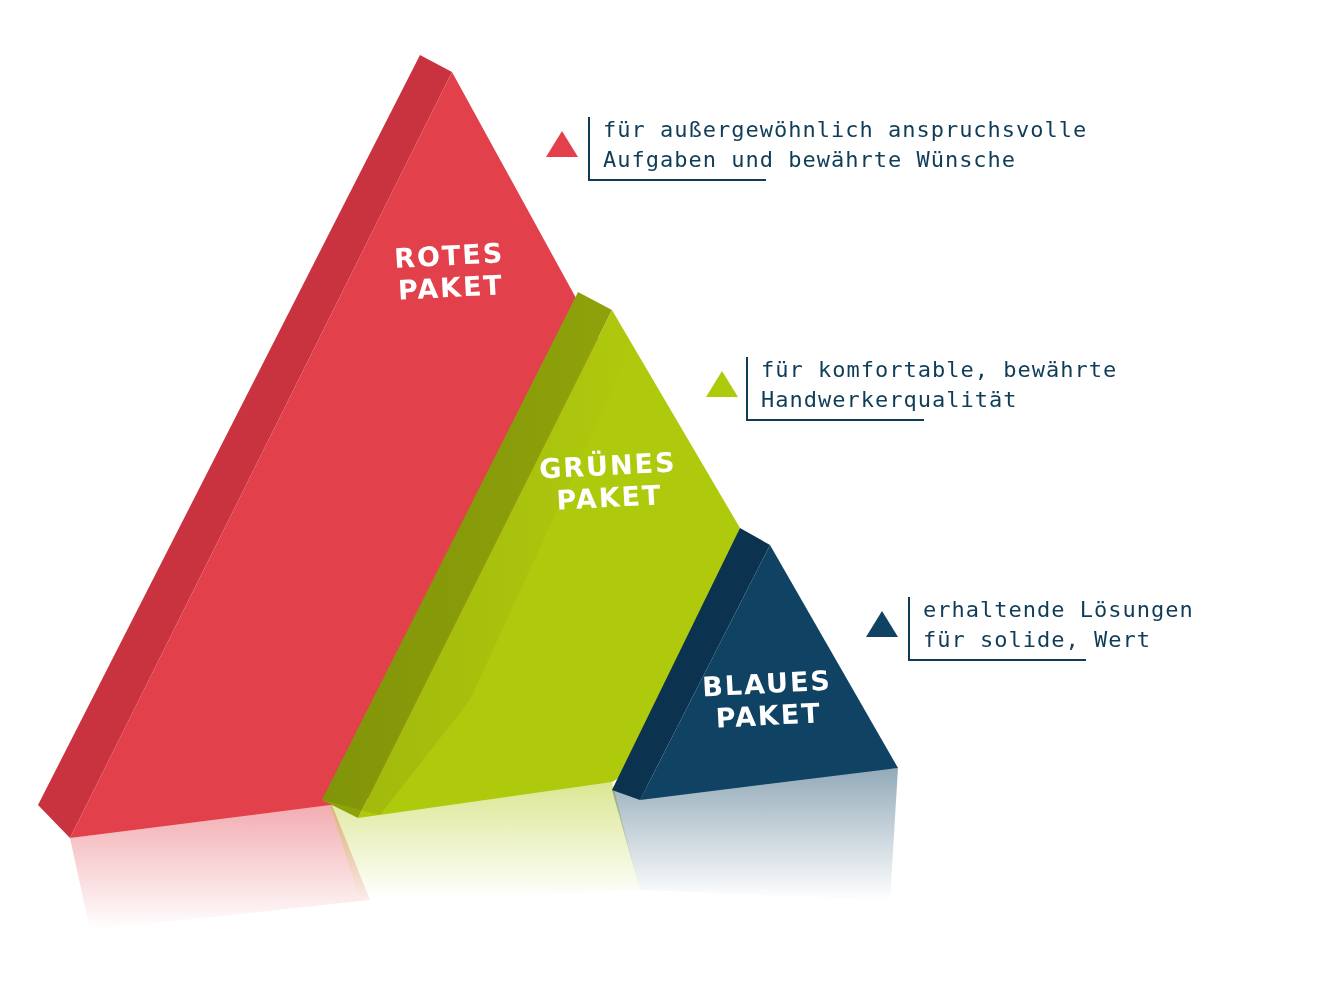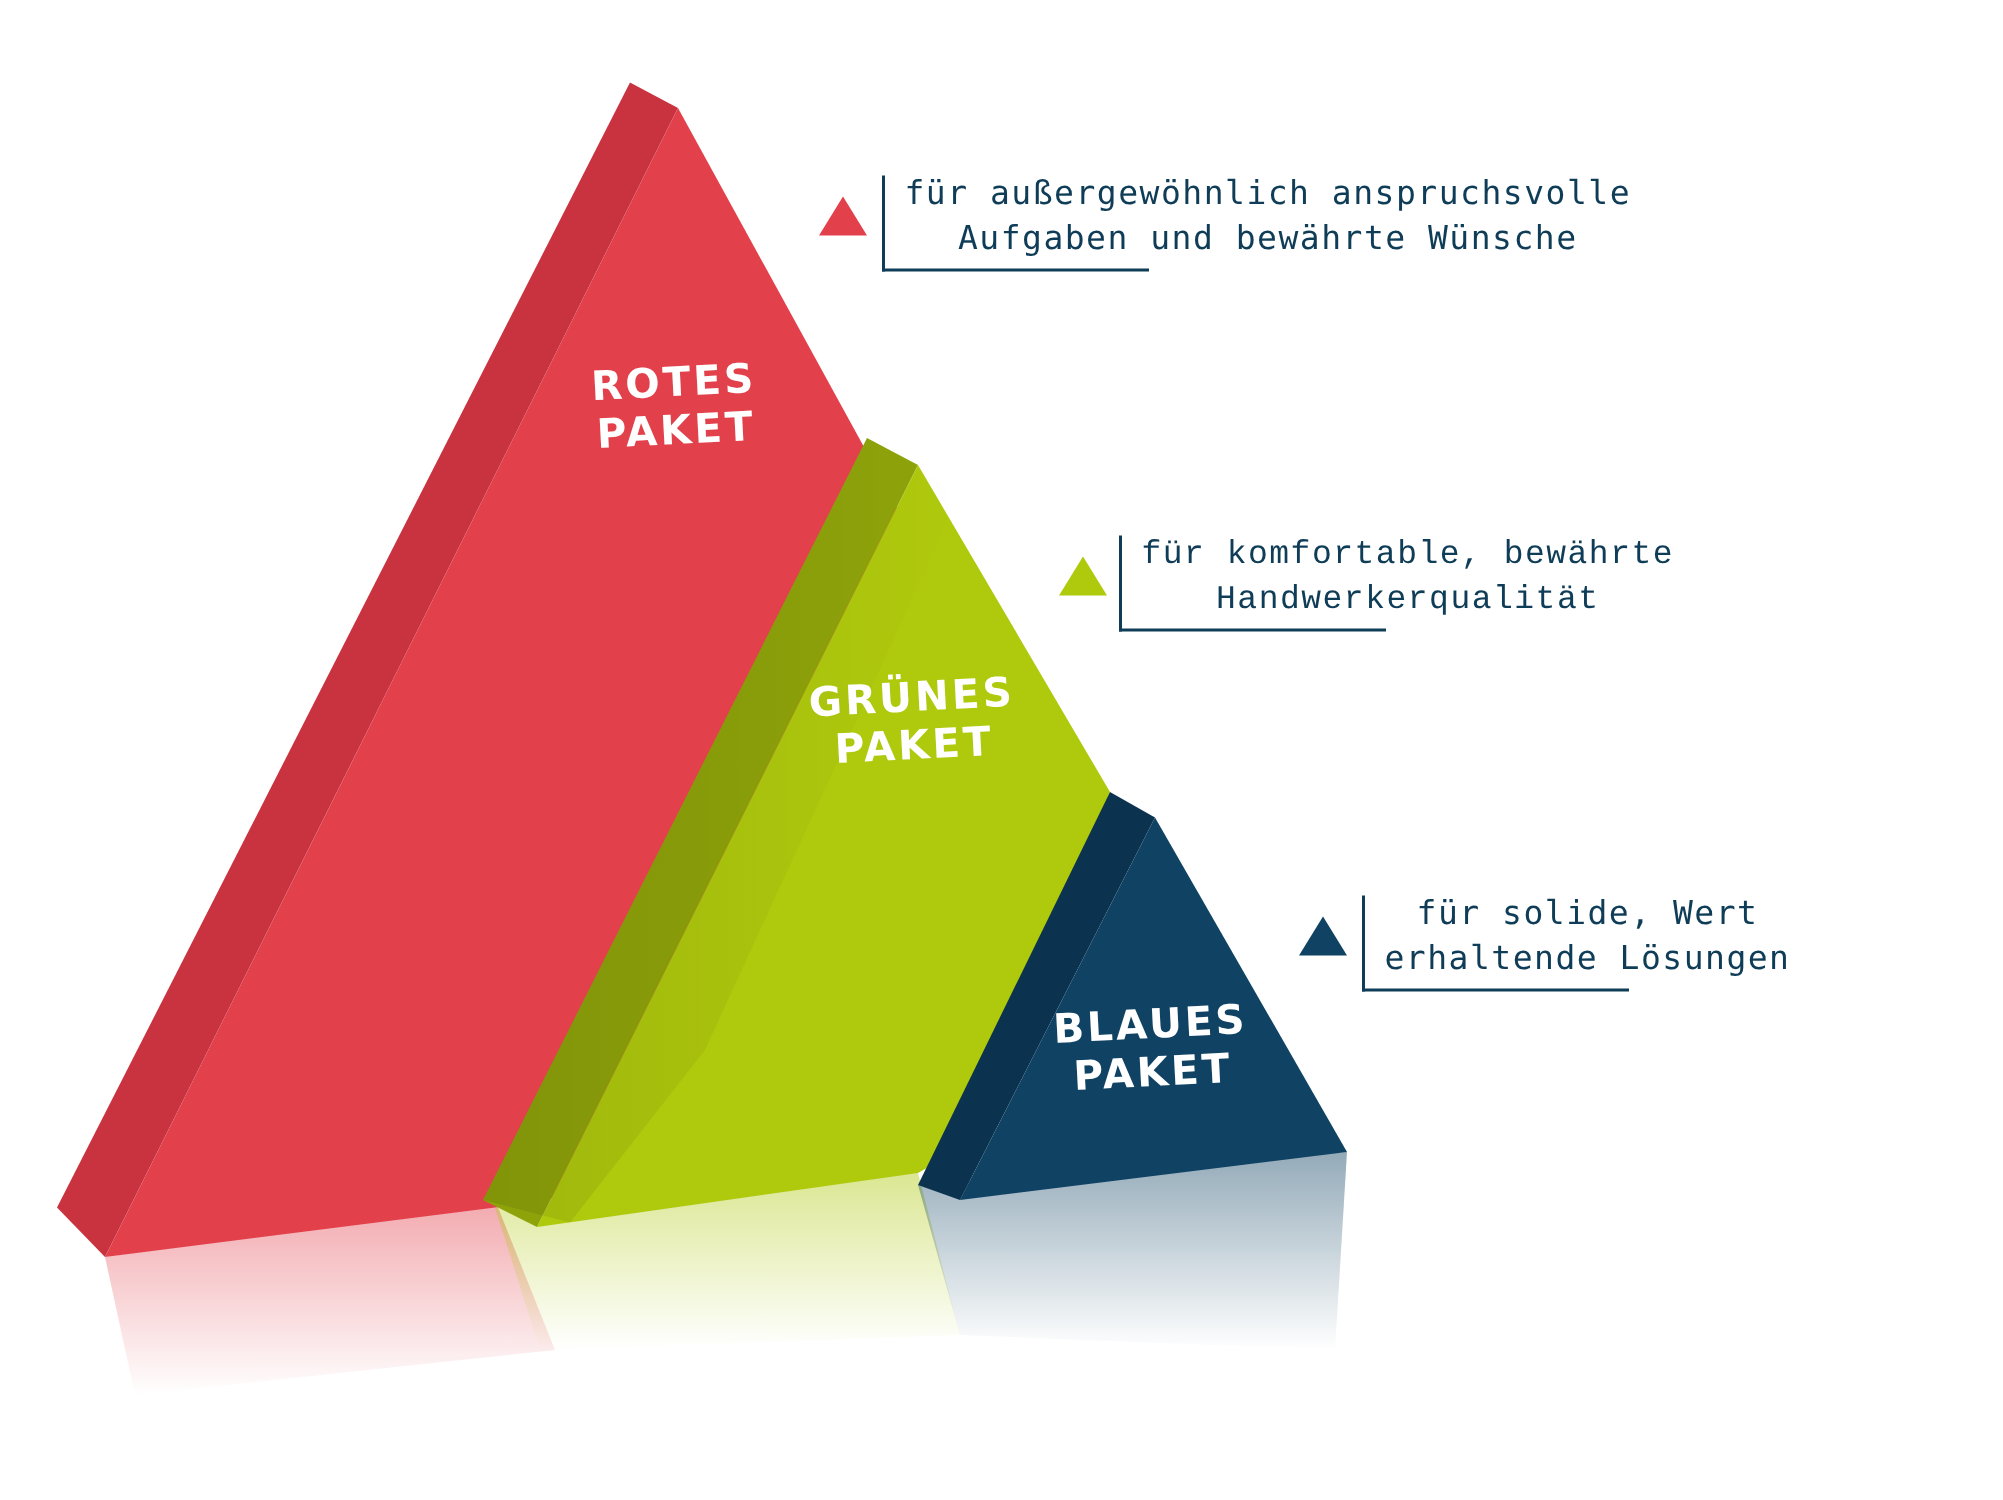--- a/index.html
+++ b/index.html
@@ -2,21 +2,21 @@
 <html><head>
 <meta charset="utf-8">
 <style>
   html,body{margin:0;padding:0;background:#ffffff;}
   body{width:1335px;height:1000px;position:relative;overflow:hidden;font-family:"DejaVu Sans",sans-serif;}
   #diagram{position:absolute;left:0;top:0;width:1335px;height:1000px;}
   .pkg-label{position:absolute;color:#ffffff;font-family:"DejaVu Sans",sans-serif;font-weight:bold;font-size:27px;letter-spacing:2px;line-height:32px;text-align:center;transform:rotate(-3deg);white-space:nowrap;}
   .desc{position:absolute;}
   .desc .marker{position:absolute;left:0;width:0;height:0;border-left:16px solid transparent;border-right:16px solid transparent;border-bottom:26px solid #000;}
   .desc .bracket{position:absolute;border-left:2px solid #0f3d57;border-bottom:2px solid #0f3d57;}
-  .desc .text{position:absolute;color:#0f3d57;font-family:"DejaVu Sans Mono",monospace;font-size:22px;line-height:30px;letter-spacing:1px;white-space:nowrap;text-align:center;}
+  .desc .text{position:absolute;color:#0f3d57;font-family:"DejaVu Sans Mono",monospace;font-size:22px;line-height:30px;letter-spacing:1px;white-space:nowrap;}
   .desc .text span{display:block;}
 </style>
 </head>
 <body>
 
 <div id="diagram">
   <svg width="1335" height="1000" viewBox="0 0 1335 1000">
     <defs>
       <linearGradient id="reflRed" x1="0" y1="0" x2="0" y2="1">
         <stop offset="0" stop-color="#e2404b" stop-opacity="0.45"></stop>
@@ -79,27 +79,27 @@
     <div class="bracket" style="left:42px;top:2px;width:176px;height:62px;"></div>
     <div class="text" style="left:57px;top:0;">
       <span>für außergewöhnlich anspruchsvolle</span>
       <span>Aufgaben und bewährte Wünsche</span>
     </div>
   </div>
 
   <div class="desc" style="left:706px;top:355px;width:480px;height:70px;">
     <div class="marker" style="top:16px;border-bottom-color:#afc90d;"></div>
     <div class="bracket" style="left:40px;top:2px;width:176px;height:62px;"></div>
-    <div class="text" style="left:55px;top:0;font-family:Liberation Mono, monospace;">
+    <div class="text" style="left:55px;top:0;">
       <span>für komfortable, bewährte</span>
       <span>Handwerkerqualität</span>
     </div>
   </div>
 
   <div class="desc" style="left:866px;top:595px;width:400px;height:70px;">
     <div class="marker" style="top:16px;border-bottom-color:#0f4263;"></div>
     <div class="bracket" style="left:42px;top:2px;width:176px;height:62px;"></div>
     <div class="text" style="left:57px;top:0;">
+      <span>erhaltende Lösungen</span>
       <span>für solide, Wert</span>
-      <span>erhaltende Lösungen</span>
     </div>
   </div>
 </div>
 
 </body></html>

